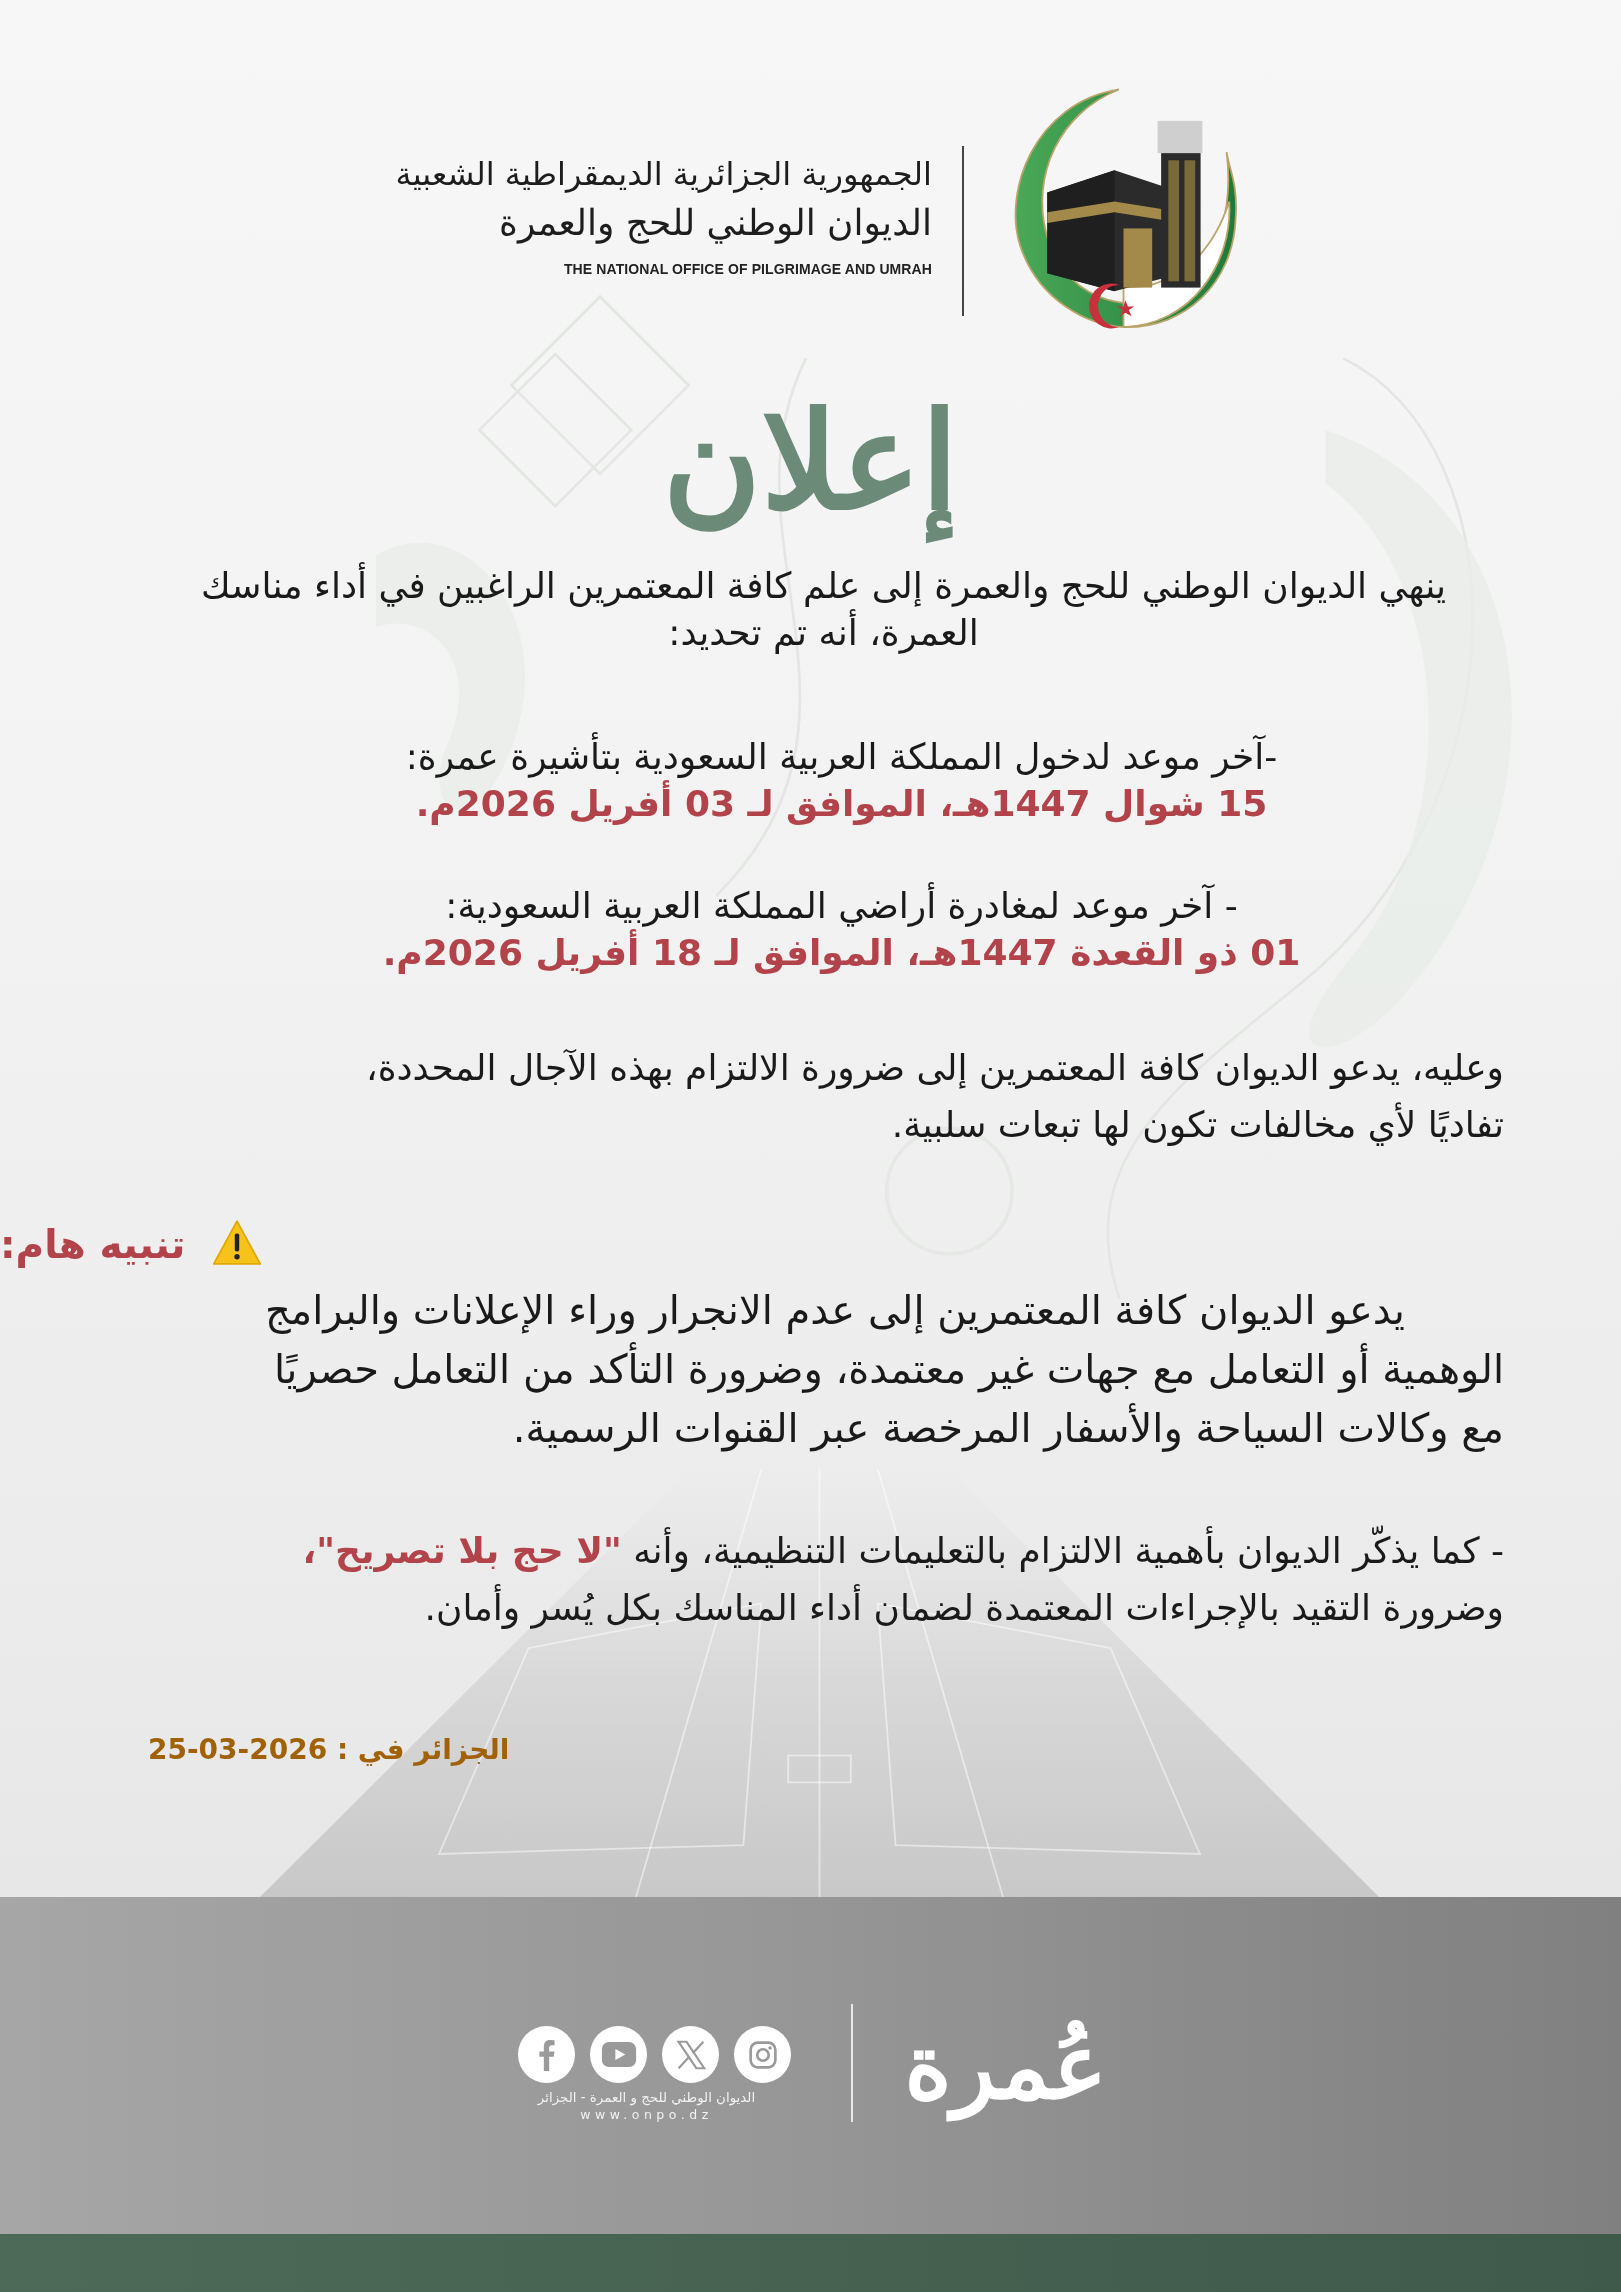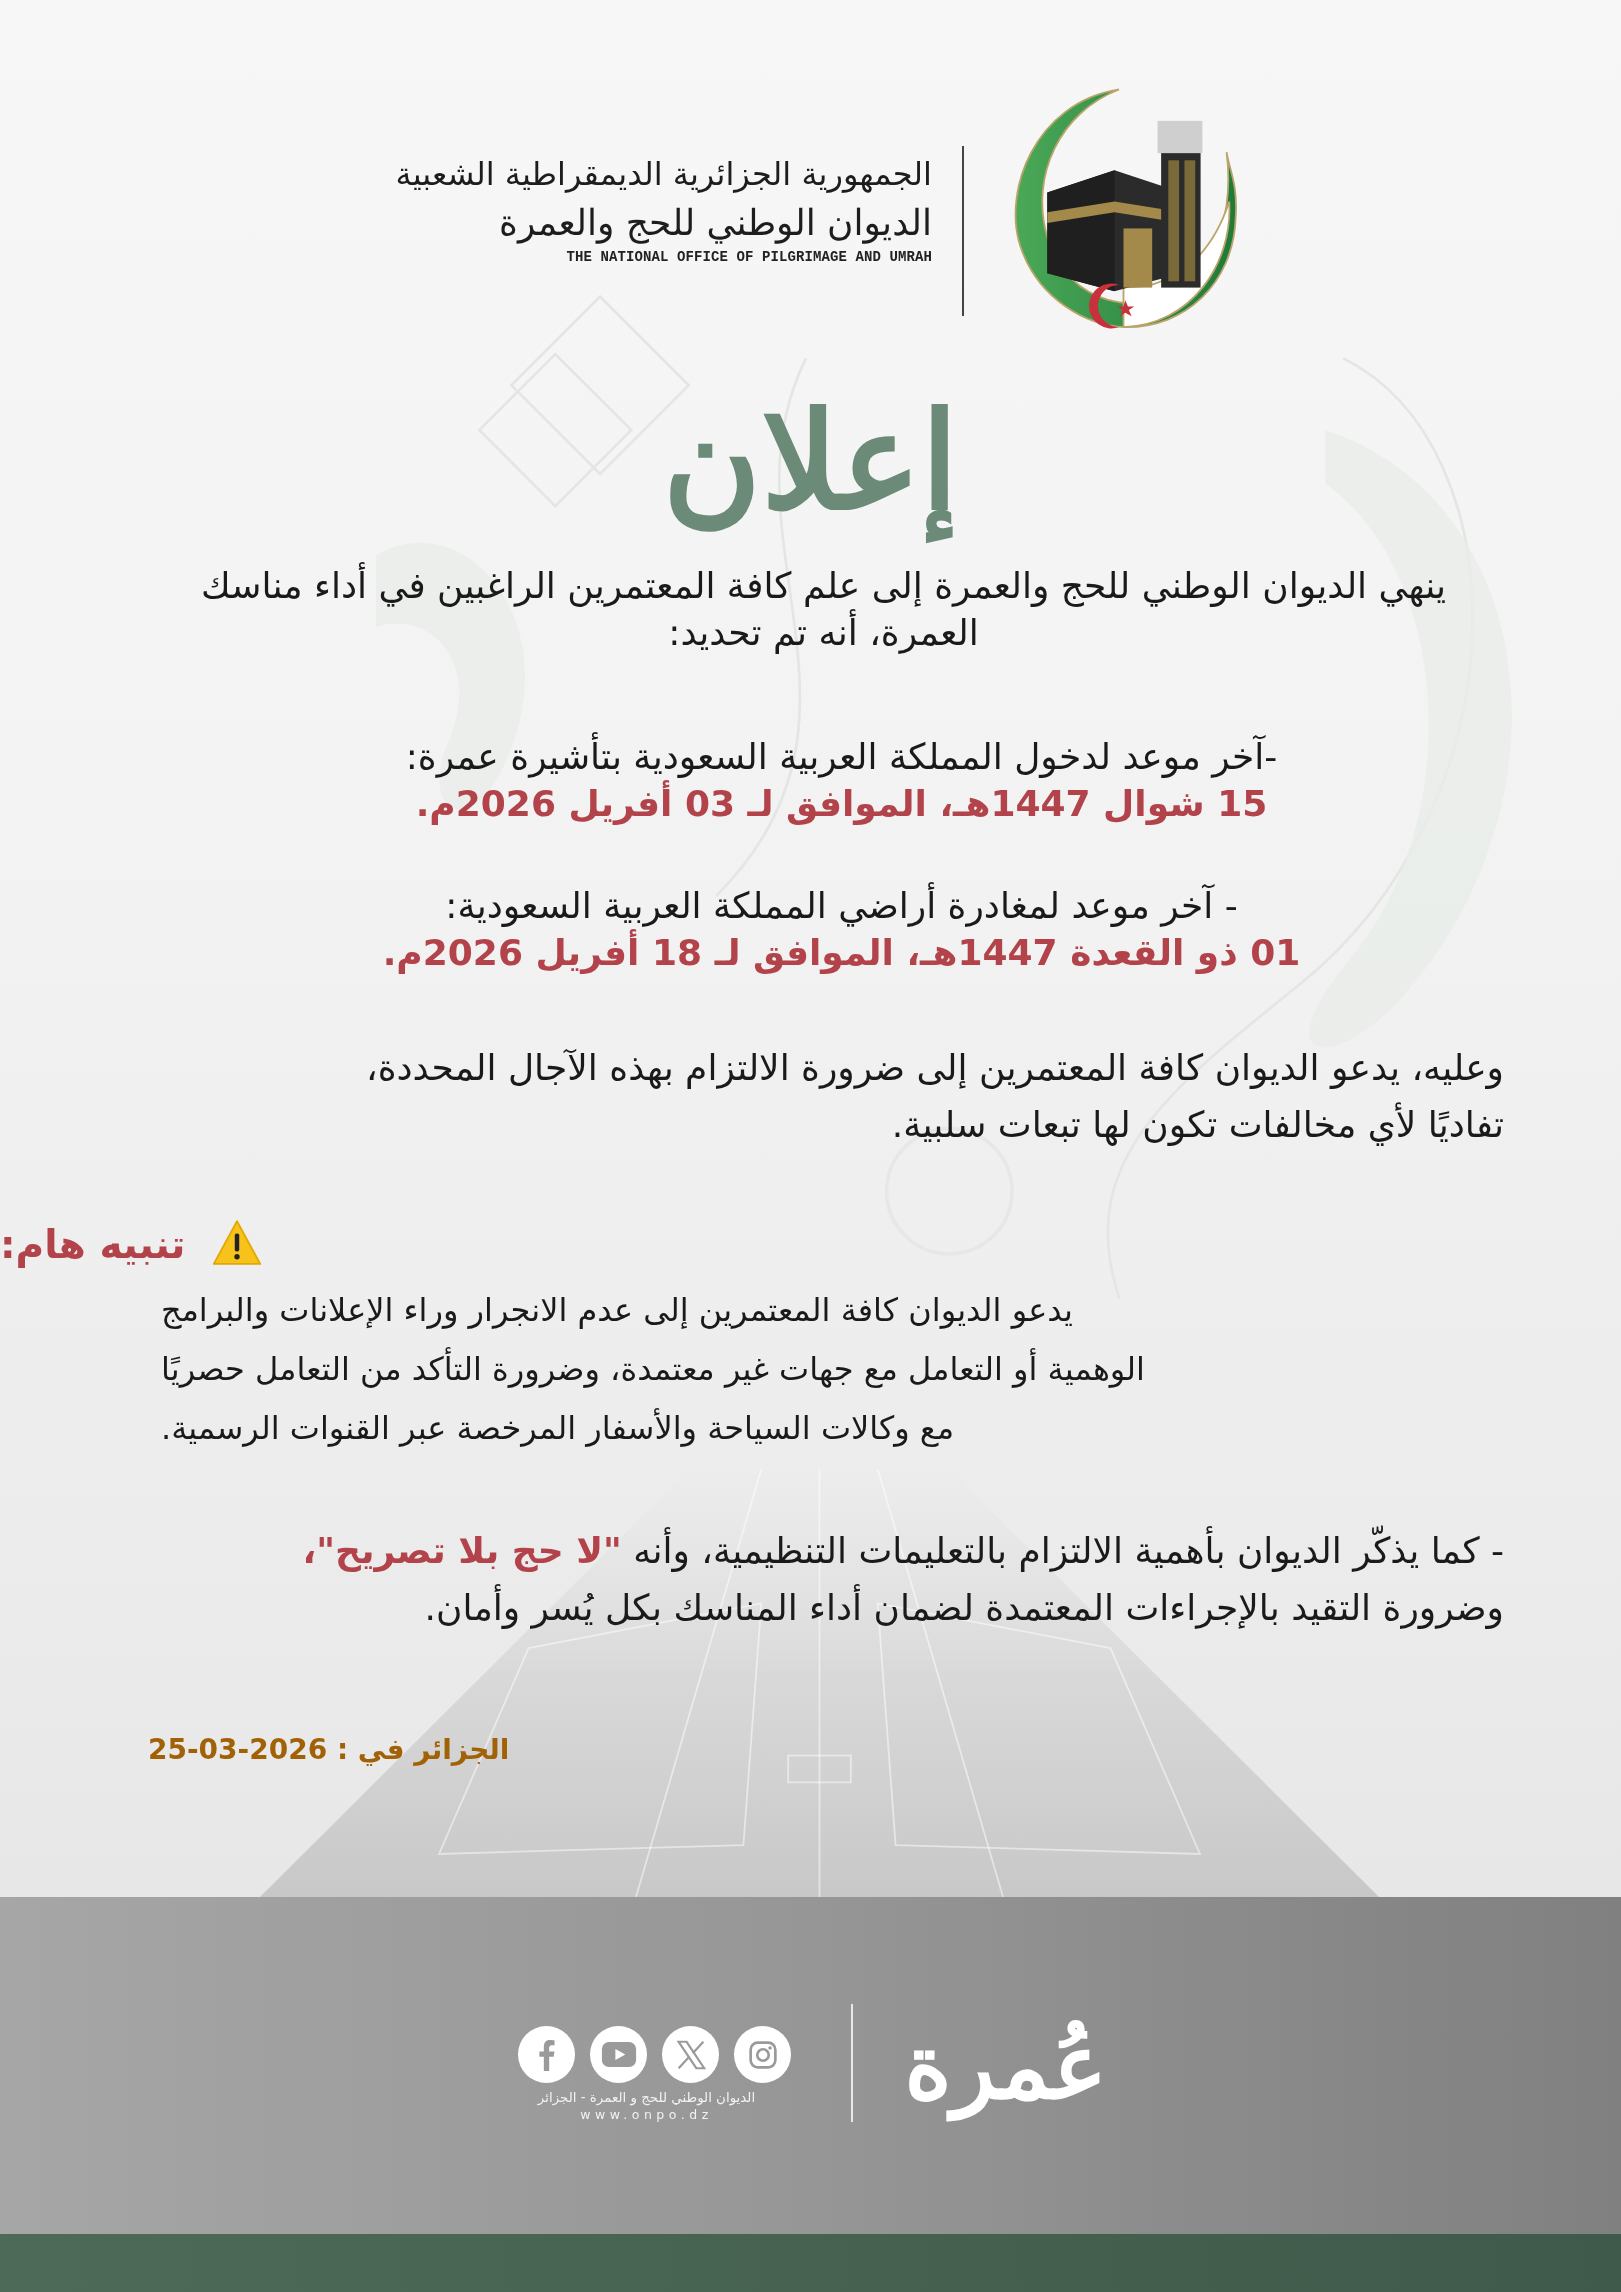--- a/index.html
+++ b/index.html
@@ -10,40 +10,40 @@
     }
     
     .bg-deco { position: absolute; inset: 0; pointer-events: none; }
 
     
     .header { position: absolute; top: 85px; left: 340px; width: 905px; height: 251px; }
     .header-text { position: absolute; right: 313px; top: 54px; width: 591px; text-align: right; direction: rtl; }
     .ht-line1 { font-size: 32px; color: #1d1d1d; line-height: 45px; white-space: nowrap; margin-top: 13px; }
     .ht-line2 { font-size: 32px; color: #1d1d1d; line-height: 45px; white-space: nowrap; }
     .ht-line3 { font-size: 36px; color: #1d1d1d; line-height: 52px; white-space: nowrap; font-family: "DejaVu Serif", serif; }
-    .ht-eng { direction: ltr; text-align: right; font-family: Liberation Mono, monospace; font-weight: bold; font-size: 14px; color: #222; margin-top: 0; letter-spacing: 0.1px; }
+    .ht-eng { direction: ltr; text-align: right; font-family: Liberation Sans, sans-serif; font-weight: bold; font-size: 14px; color: #222; margin-top: 12px; letter-spacing: 0.1px; }
     .header-divider { position: absolute; left: 622px; top: 61px; width: 1.8px; height: 170px; background: #444; }
     .logo { position: absolute; left: 658px; top: 0; width: 251px; height: 251px; }
 
     
     .title { position: absolute; top: 376px; left: 0; width: 1621px; text-align: center; direction: rtl;
       font-family: "DejaVu Serif", serif; font-size: 134px; font-weight: bold; color: #6b8a77; line-height: 170px; }
 
     .body-text { position: absolute; left: 143px; width: 1361px; direction: rtl; color: #1a1a1a; }
     .intro { top: 562px; font-size: 36px; line-height: 47px; text-align: center; }
     .item { font-size: 36px; line-height: 47px; text-align: center; left: 304px; width: 1075px; }
     .item1 { top: 733px; }
     .item2 { top: 882px; }
     .red { color: #b3434a; font-weight: bold; }
     .para { font-size: 36px; line-height: 57px; text-align: right; }
     .para1 { top: 1039px; }
     .warning-title { position: absolute; top: 1218px; left: 0; width: 1621px; text-align: left; direction: rtl;
       font-size: 39px; font-weight: bold; color: #b3434a; line-height: 54px; }
     .warn-icon { display: inline-block; vertical-align: middle; margin-left: 12.5px; width: 50px; height: 47px; position: relative; top: -5.4px; }
-    .para2 { top: 1281px; font-size: 32px; line-height: 59px; text-align: left; left: 161px; width: 1343px; }
+    .para2 { top: 1281px; font-size: 40px; line-height: 59px; text-align: right; left: 161px; width: 1343px; }
     .para3 { top: 1522px; font-size: 36px; line-height: 57px; text-align: right; left: 134px; width: 1370px; }
     .date-line { position: absolute; top: 1733px; left: 148px; direction: rtl; font-family: "DejaVu Sans", sans-serif; font-weight: bold; font-size: 28px; color: #a16207; }
 
     
     .door { position: absolute; left: 260px; top: 1469px; width: 1119px; height: 428px; pointer-events: none; }
 
     
     .footer { position: absolute; left: 0; top: 1897px; width: 1621px; height: 338px;
       background: linear-gradient(90deg, #a6a6a6 0%, #969696 50%, #808080 100%); }
     .footer-strip { position: absolute; left: 0; top: 2234px; width: 1621px; height: 58px;

